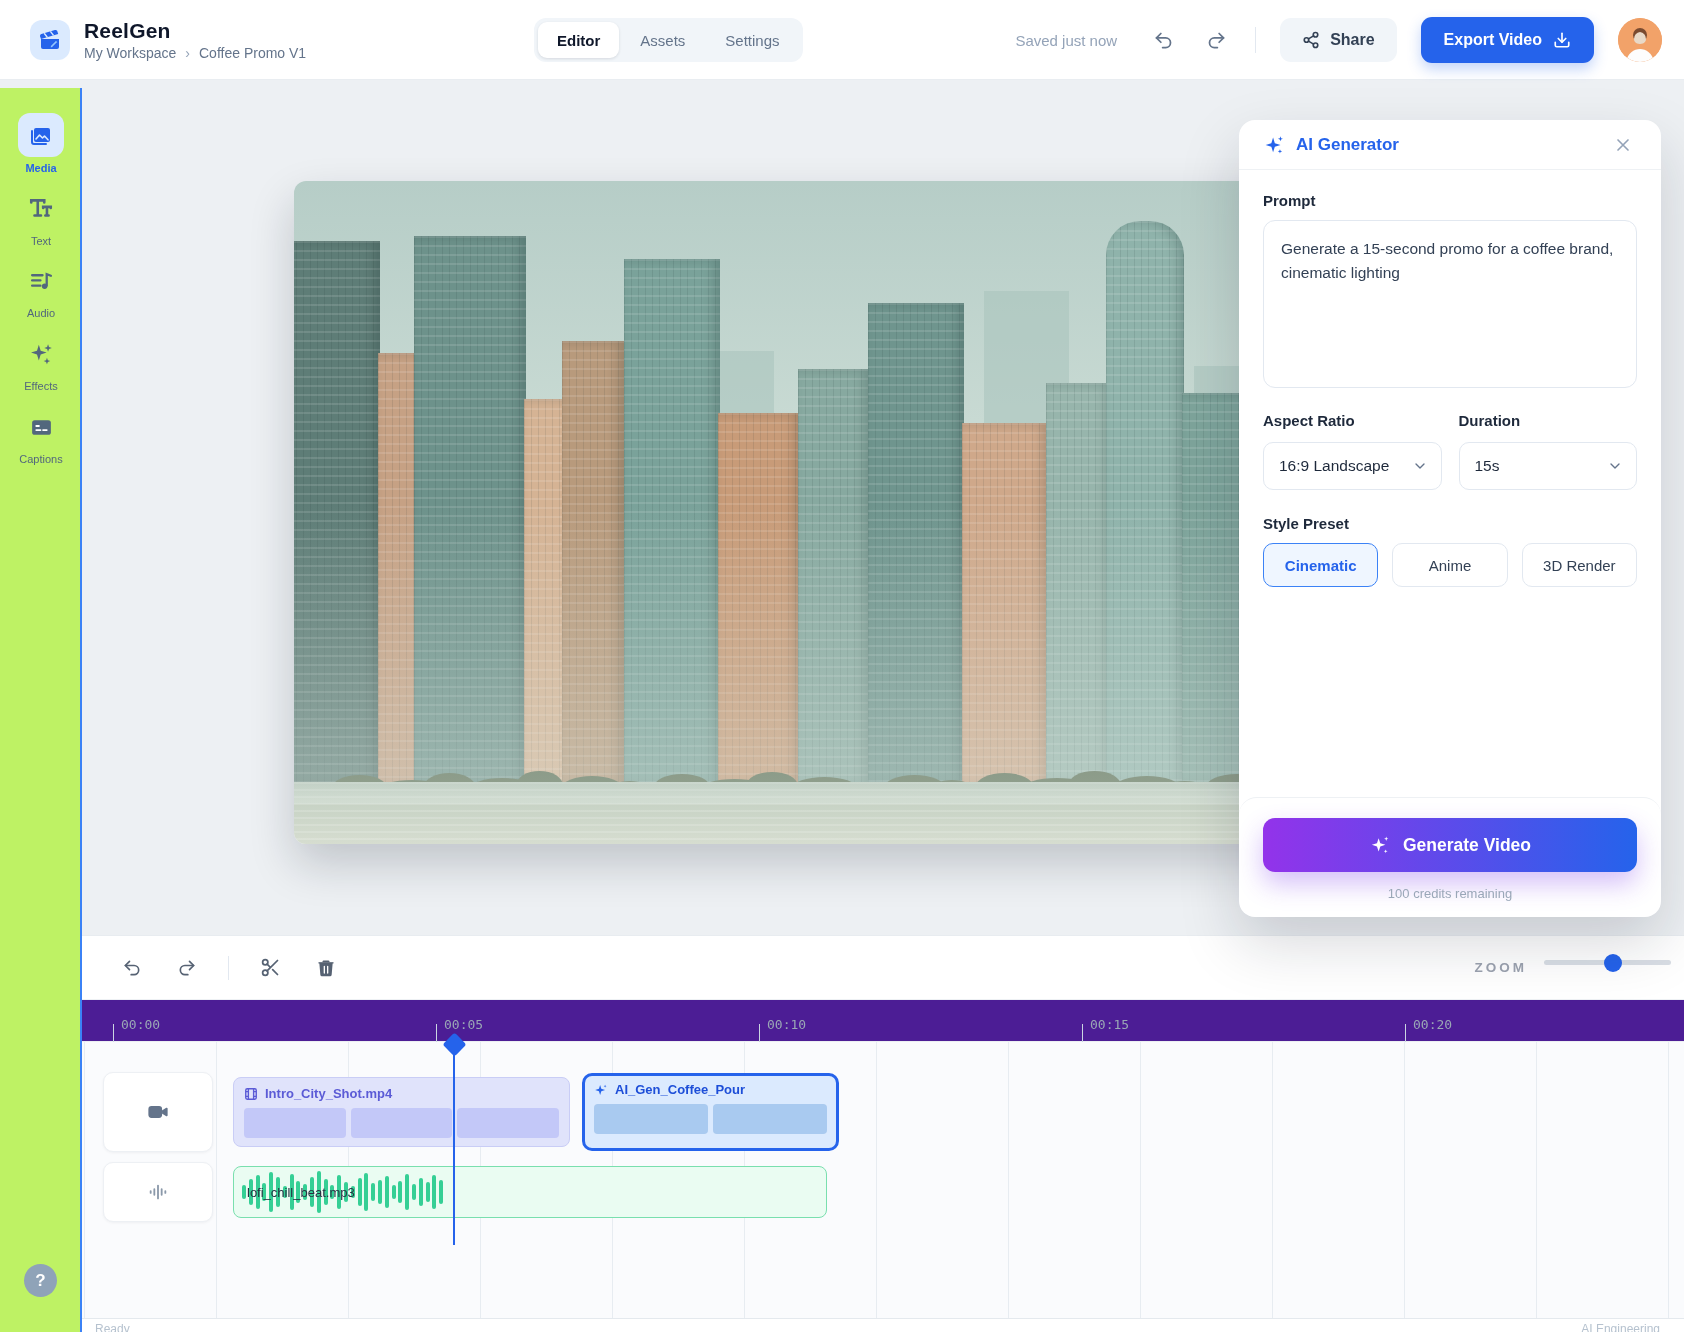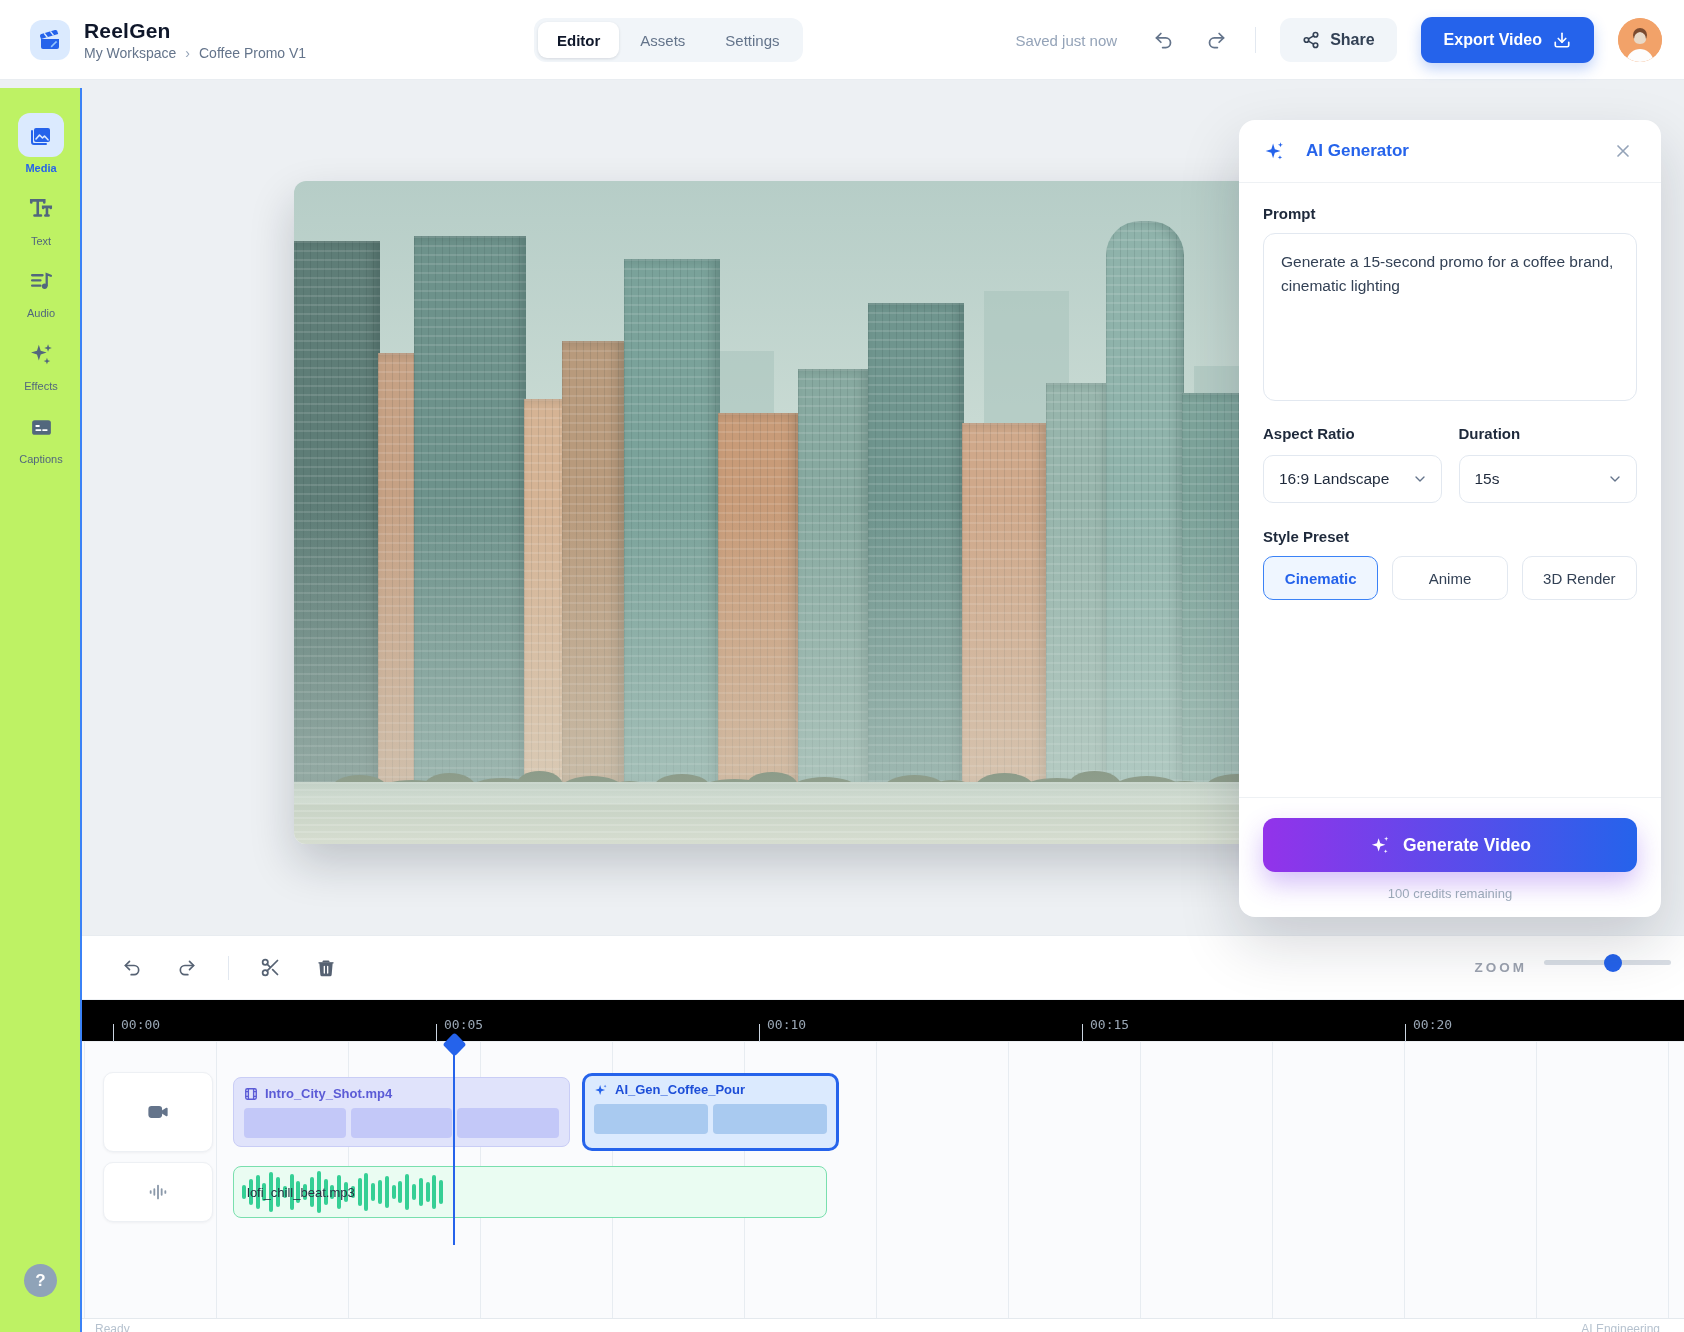--- a/index.html
+++ b/index.html
@@ -55,57 +55,57 @@
   .water { position:absolute; left:0; bottom:0; width:100%; height:62px;
            background:linear-gradient(180deg,#aebfb2 0%,#c6d2c4 30%,#d6ddd0 100%); }
   .water::after { content:""; position:absolute; inset:0;
            background:repeating-linear-gradient(180deg, rgba(255,255,255,.16) 0 2px, transparent 2px 7px); }
   .haze { position:absolute; left:0; bottom:40px; width:100%; height:300px;
           background:linear-gradient(180deg, rgba(222,232,225,0) 0%, rgba(222,232,225,.45) 100%); pointer-events:none; }
 
   
   .ai-panel { position:absolute; left:1157px; top:40px; width:422px; height:797px; background:#fff; border-radius:16px;
               box-shadow:0 26px 60px rgba(15,23,42,.17); display:flex; flex-direction:column; z-index:35; }
-  .ai-head { height:63px; flex:0 0 auto; display:flex; align-items:center; gap:21px; padding:0 24px; border-bottom:1px solid #eef1f4; }
+  .ai-head { height:50px; flex:0 0 auto; display:flex; align-items:center; gap:11px; padding:0 24px; border-bottom:1px solid #eef1f4; }
   .ai-title { font-size:17px; font-weight:800; color:#2563eb; flex:1; }
   .ai-close { background:none; border:none; cursor:pointer; color:#94a3b8; padding:4px; }
   .ai-body { padding:22px 24px 0; flex:1; display:flex; flex-direction:column; }
   .field-label { font-size:15px; font-weight:700; color:#1e293b; margin-bottom:11px; }
   .prompt-box { width:100%; height:168px; border:1px solid #e2e8f0; border-radius:12px; padding:16px 17px; resize:none;
                 font-family:inherit; font-size:15.5px; line-height:1.55; color:#334155; outline:none; background:#fff; }
   .two-col { display:flex; gap:17px; margin-top:24px; }
   .col { flex:1; }
   .select { height:48px; border:1px solid #e2e8f0; border-radius:10px; display:flex; align-items:center;
             padding:0 13px 0 15px; font-size:15.5px; color:#1e293b; cursor:pointer; background:#fff; justify-content:space-between; gap:4px;margin-top:13px; }
   .presets { display:flex; gap:14px; }
   .preset { flex:1; height:44px; border:1px solid #e2e8f0; background:#fff; border-radius:10px; font-size:15px;
             color:#334155; cursor:pointer; font-family:inherit; }
   .preset.selected { border:1.6px solid #3b82f6; background:#eff6ff; color:#2563eb; font-weight:600; }
-  .ai-foot { flex:0 0 auto; border-top:1px solid #eef1f4; padding:20px 24px 16px; }
+  .ai-foot { flex:0 0 auto; border-top:1px solid #eef1f4; padding:20px 24px 16px;border-radius:18px; }
   .btn-generate { width:100%; height:54px; border:none; border-radius:12px; cursor:pointer; font-family:inherit;
                   background:linear-gradient(90deg,#9333ea 0%,#2563eb 100%); color:#fff; font-size:17.5px; font-weight:700;
                   display:flex; align-items:center; justify-content:center; gap:12px;
                   box-shadow:0 12px 26px rgba(124,58,237,.32); }
   .credits { text-align:center; font-size:13px; color:#9aa7b8; margin-top:14px; }
 
   
   .tl-toolbar { position:absolute; left:82px; top:935px; width:1602px; height:65px; background:#fff;
                 border-top:1px solid #e8ecf0; border-bottom:1px solid #eef1f4; display:flex; align-items:center; z-index:20; }
   .tl-left { display:flex; align-items:center; gap:27px; padding-left:36px; color:#566273; }
   .tb-divider { width:1px; height:24px; background:#e2e8f0; }
   .tl-right { position:absolute; right:13px; display:flex; align-items:flex-start; gap:17px; }
   .zoom-label { font-size:13.5px; font-weight:700; letter-spacing:3px; color:#9ca3af; }
   .zoom-track { position:relative; width:127px; height:5px; border-radius:3px; background:#d9dee5; cursor:pointer; }
   .zoom-thumb { position:absolute; top:50%; left:60px; transform:translateY(-50%); width:18px; height:18px;
                 border-radius:50%; background:#2563eb; cursor:grab; }
 
   
   .timeline { position:absolute; left:82px; top:1000px; width:1602px; height:318px; background:#fafbfd; overflow:hidden; }
   .gridline { position:absolute; top:42px; bottom:0; width:1px; background:#e7ecf1; }
-  .ruler { position:absolute; left:0; top:0; width:100%; height:42px; border-bottom:1px solid #eceff3; background:#000000; }
+  .ruler { position:absolute; left:0; top:0; width:100%; height:42px; border-bottom:1px solid #eceff3; background:#4c1d95; }
   .tick { position:absolute; top:24px; width:1px; height:18px; background:#cbd5e1; }
   .tick-label { position:absolute; top:17px; font-family:"DejaVu Sans Mono", monospace; font-size:13px; color:#9aa7b5; }
   .playhead-line { position:absolute; width:2px; background:#2563eb; z-index:6; }
   .playhead-diamond { position:absolute; width:17px; height:17px; background:#2563eb; transform:rotate(45deg);
                       border-radius:3px; z-index:7; cursor:grab; }
   .track-head { position:absolute; left:21px; width:110px; background:#fff; border:1px solid #edf0f4; border-radius:10px;
                 box-shadow:0 1px 3px rgba(15,23,42,.05); display:flex; align-items:center; justify-content:center; color:#64748b; cursor:pointer; }
   .clip { position:absolute; border-radius:8px; cursor:pointer; }
   .clip-video1 { left:151px; top:77px; width:337px; height:70px; background:#e0e3fb; border:1px solid #c9cdf6; padding:8px 10px 0; }
   .clip-title { display:flex; align-items:center; gap:7px; font-size:13px; font-weight:600; white-space:nowrap; }

